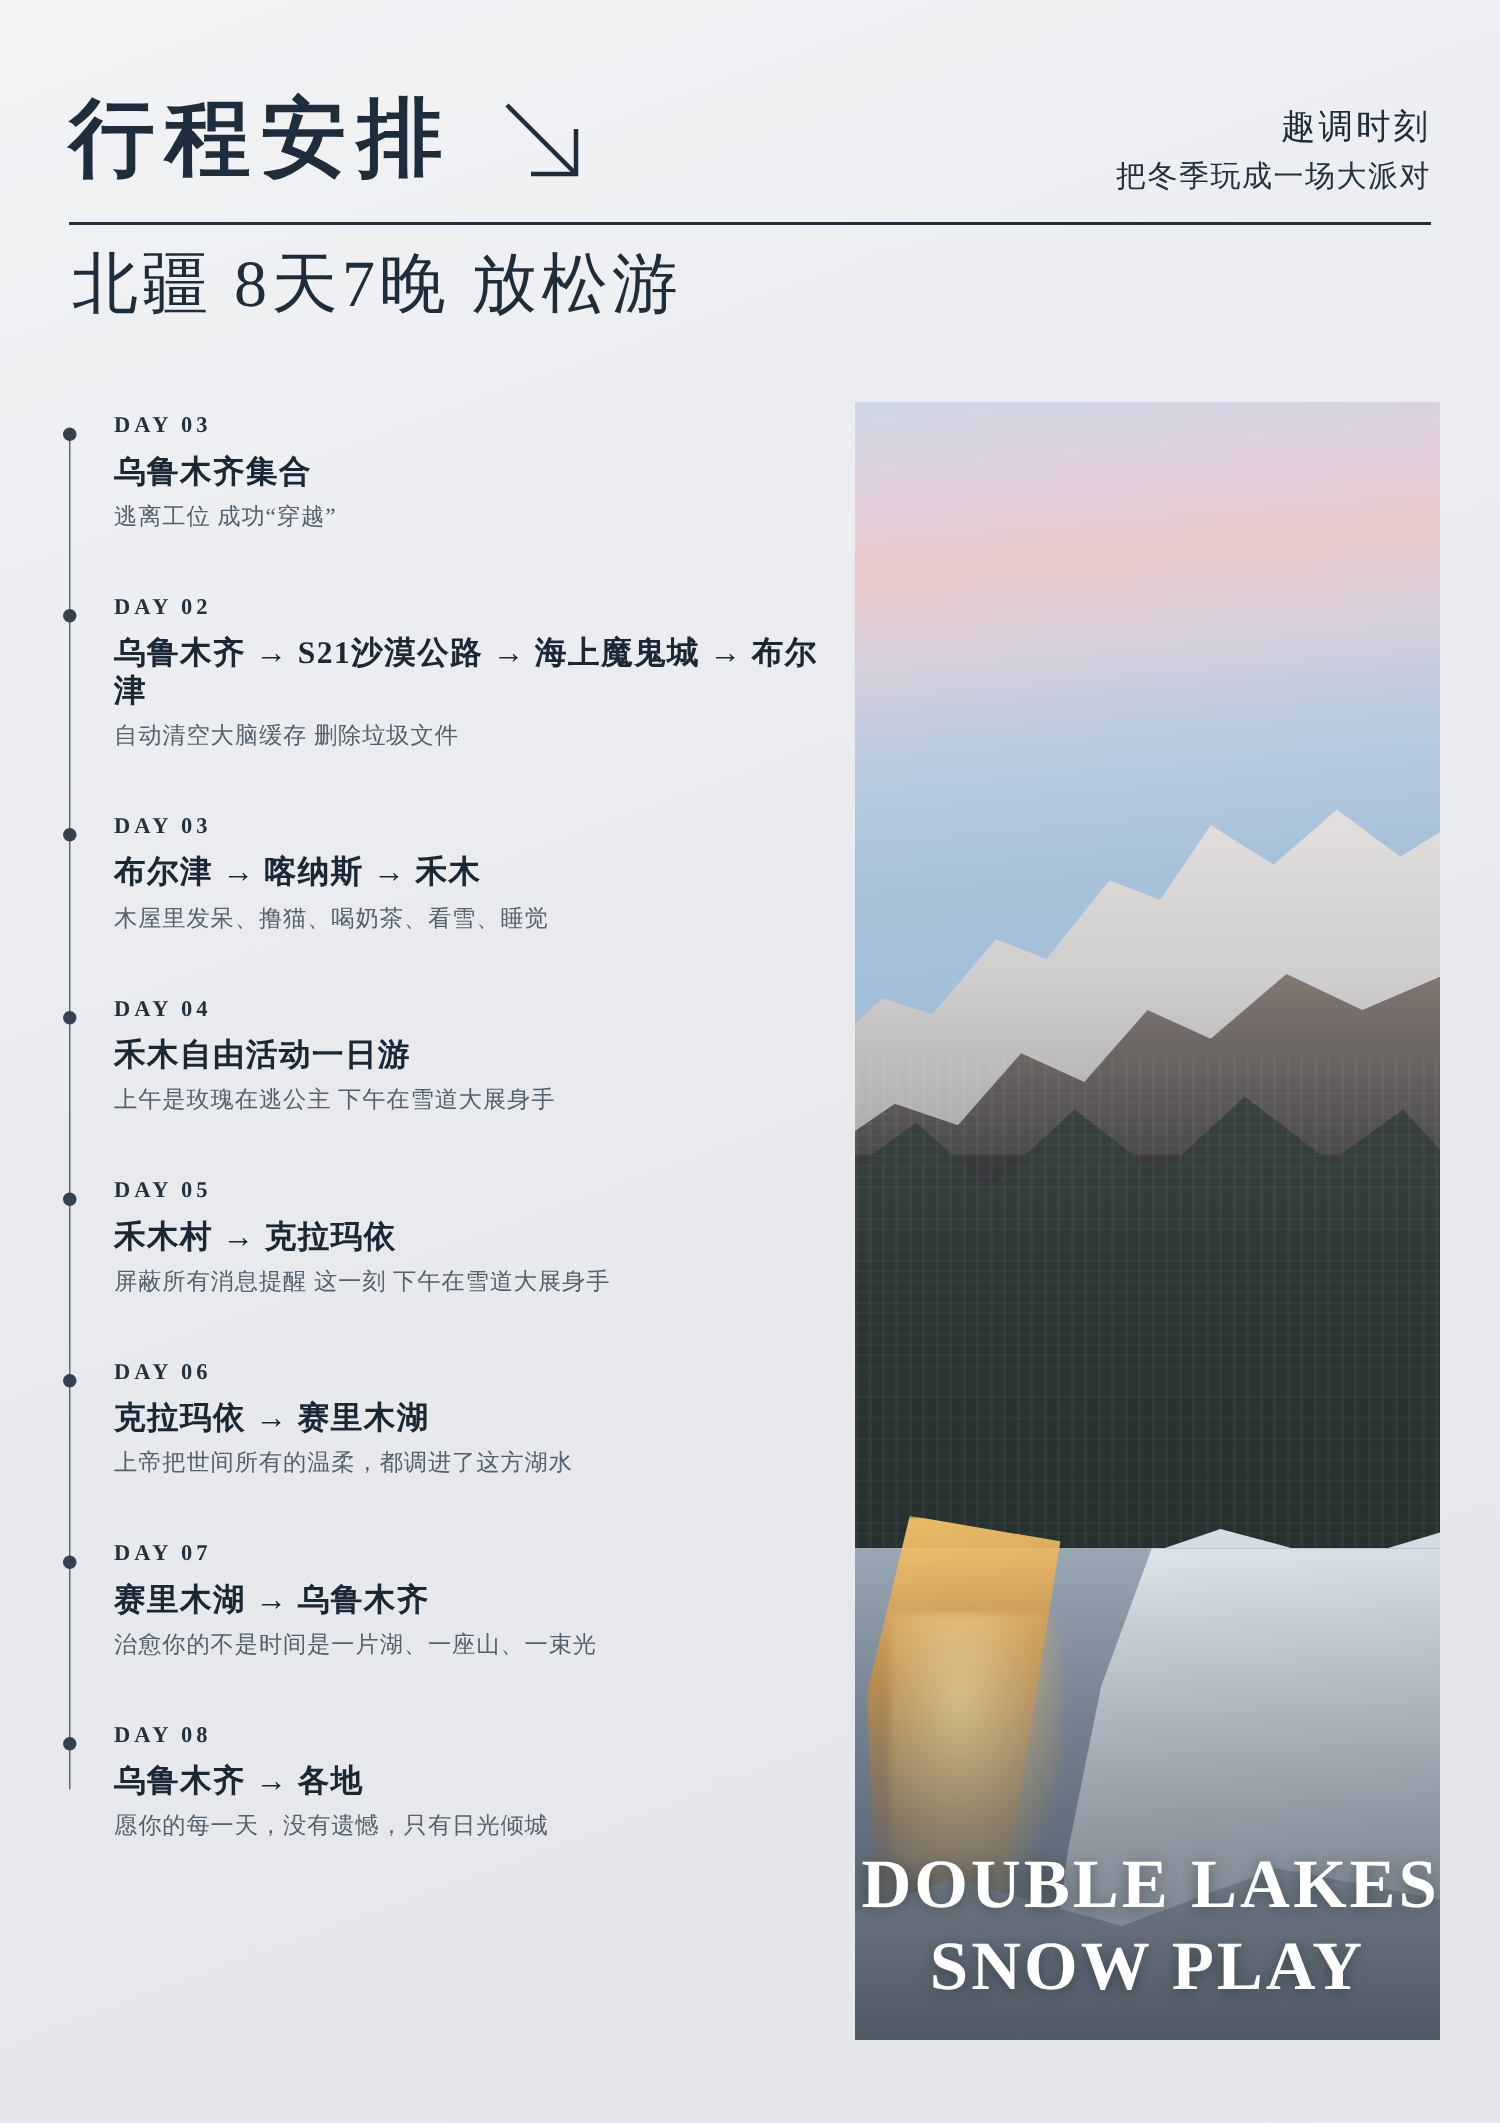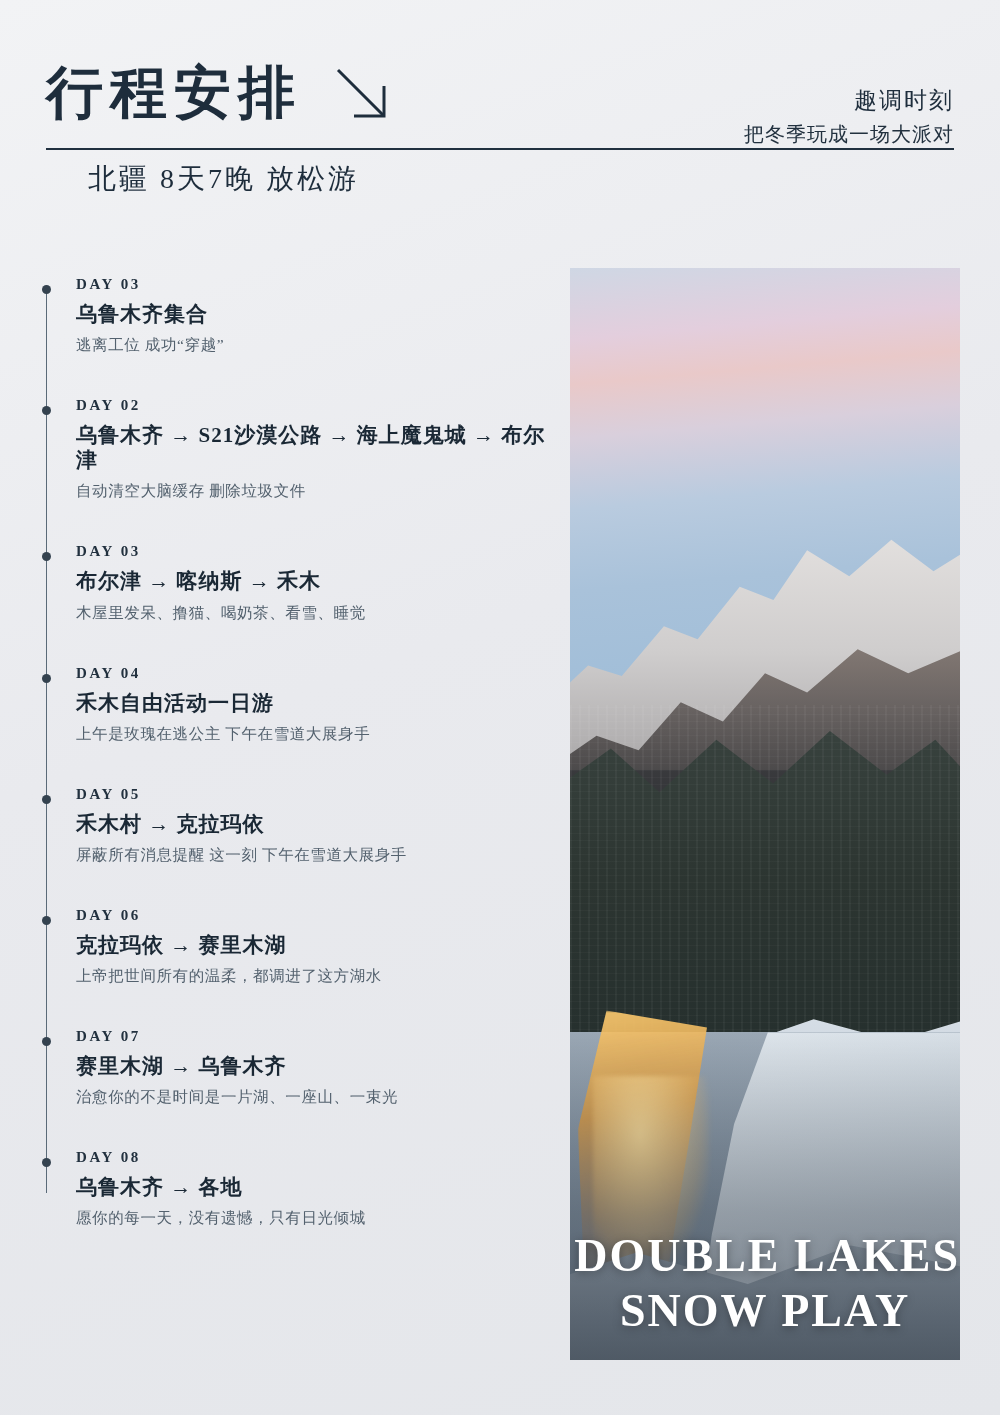--- a/index.html
+++ b/index.html
@@ -43,21 +43,21 @@
   }
   .arrow-mark {
     display: inline-block;
     vertical-align: middle;
     margin-left: 26px;
     margin-top: 10px;
   }
   .brand {
     position: absolute;
     right: 0;
-    top: 28px;
+    top: 12px;
     text-align: right;
     line-height: 1.5;
   }
   .brand .b1 {
     font-size: 23px;
     letter-spacing: 2px;
     color: #1e2d3c;
     font-weight: 400;
   }
   .brand .b2 {
@@ -70,25 +70,24 @@
     left: 0;
     right: 0;
     top: 92px;
     height: 2px;
     background: #20303f;
   }
   .subtitle {
     position: absolute;
     left: 2px;
     top: 104px;
-    font-size: 28px;
+    font-size: 44px;
     letter-spacing: 3px;
     color: #1e2d3c;
     font-weight: 400;
-    margin-left: 40px;
   }
 
   
   .timeline {
     position: absolute;
     left: 46px;
     top: 276px;
     width: 500px;
   }
   .tl-line {

